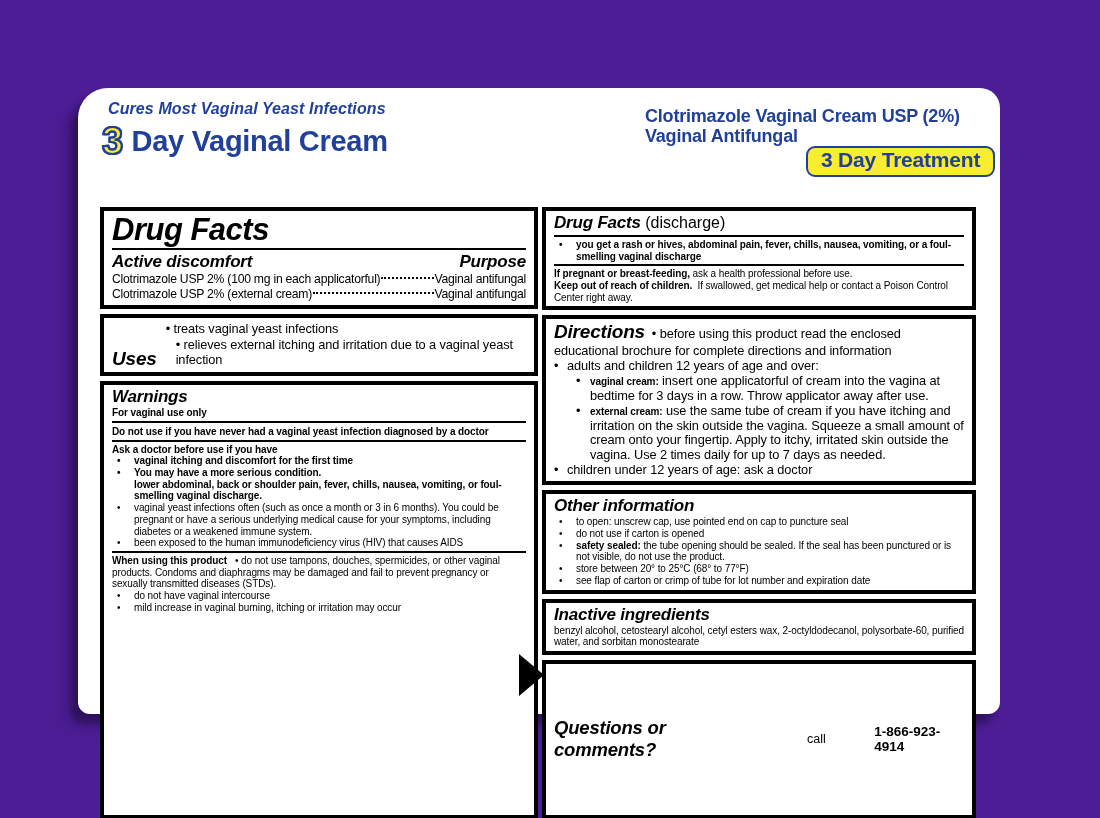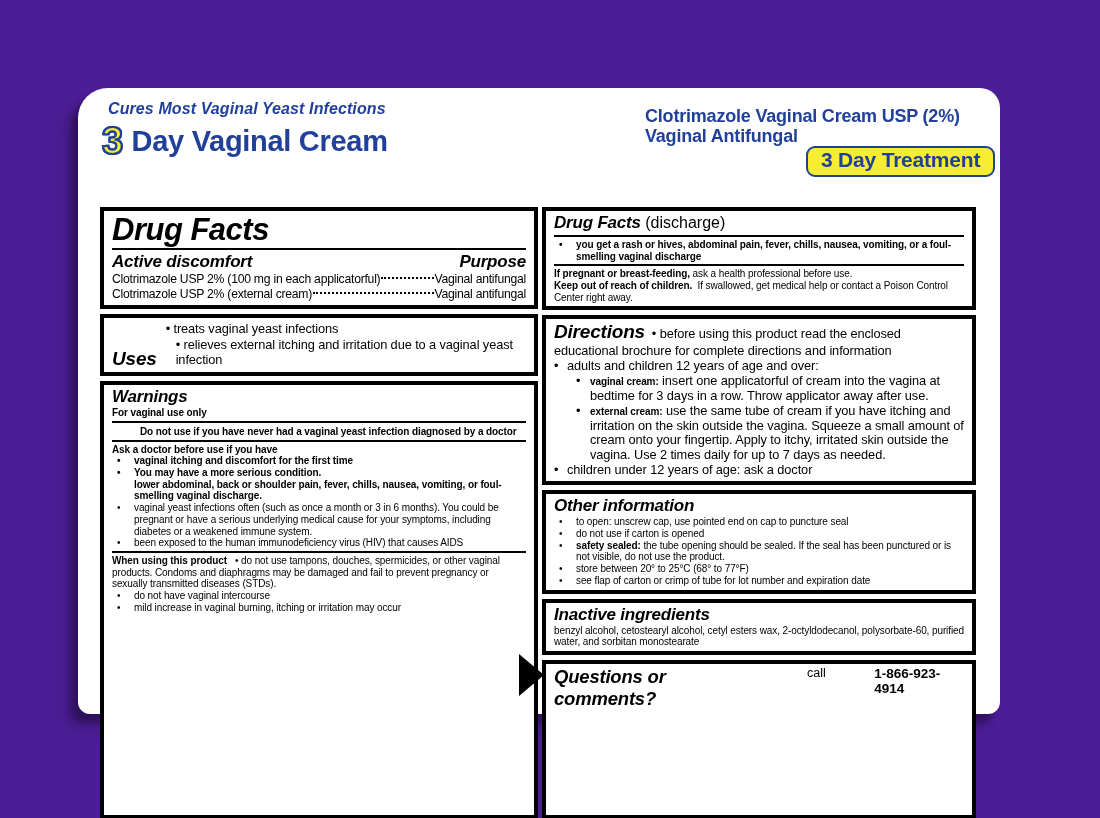--- a/index.html
+++ b/index.html
@@ -130,21 +130,21 @@
           <div class="uses-bullets">
             <div class="dot">treats vaginal yeast infections</div>
             <div class="dot uses-b2">relieves external itching and irritation due to a vaginal yeast infection</div>
           </div>
         </div>
 
         <div class="box grow">
           <div class="t-md">Warnings</div>
           <div class="b">For vaginal use only</div>
           <hr class="rule">
-          <div class="b" style="line-height:1.3;margin-left:28px;">Do not use if you have never had a vaginal yeast infection diagnosed by a doctor</div>
+          <div class="b" style="line-height:1.3;">Do not use if you have never had a vaginal yeast infection diagnosed by a doctor</div>
           <hr class="rule">
           <div class="b">Ask a doctor before use if you have</div>
           <div class="b bullet">vaginal itching and discomfort for the first time</div>
           <div class="b bullet">
             <span style="display:block">You may have a more serious condition.</span>
             <span>lower abdominal, back or shoulder pain, fever, chills, nausea, vomiting, or foul-smelling vaginal discharge.</span>
           </div>
           <div class="body bullet">vaginal yeast infections often (such as once a month or 3 in 6 months). You could be pregnant or have a serious underlying medical cause for your symptoms, including diabetes or a weakened immune system.</div>
           <div class="body bullet">been exposed to the human immunodeficiency virus (HIV) that causes AIDS</div>
           <hr class="rule">
@@ -207,21 +207,21 @@
           </div>
           <div class="body bullet">store between 20° to 25°C (68° to 77°F)</div>
           <div class="body bullet">see flap of carton or crimp of tube for lot number and expiration date</div>
         </div>
 
         <div class="box">
           <div class="t-md">Inactive ingredients</div>
           <div class="body">benzyl alcohol, cetostearyl alcohol, cetyl esters wax, 2-octyldodecanol, polysorbate-60, purified water, and sorbitan monostearate</div>
         </div>
 
-        <div class="box grow" style="display:flex; align-items:flex-start;gap:22px;">
+        <div class="box grow" style="display:flex; align-items:center;gap:22px;">
           <span class="t-lg" style="font-size:18.5px;">Questions or comments?</span>&nbsp;
           <span class="q-call">call</span>&nbsp;
           <span class="q-phone">1-866-923-4914</span>
         </div>
 
       </div>
     </div>
   </div>
 </div>
 

